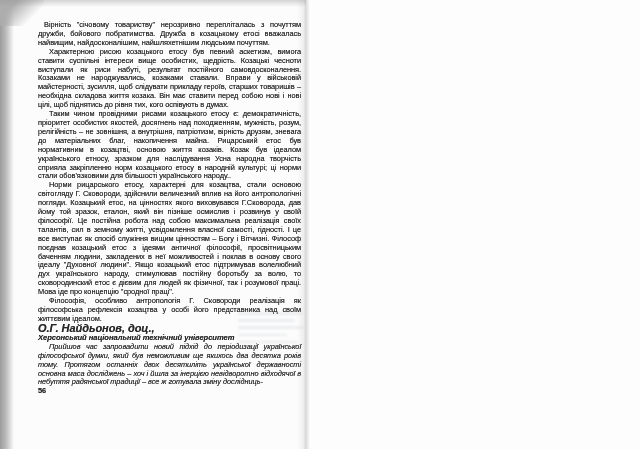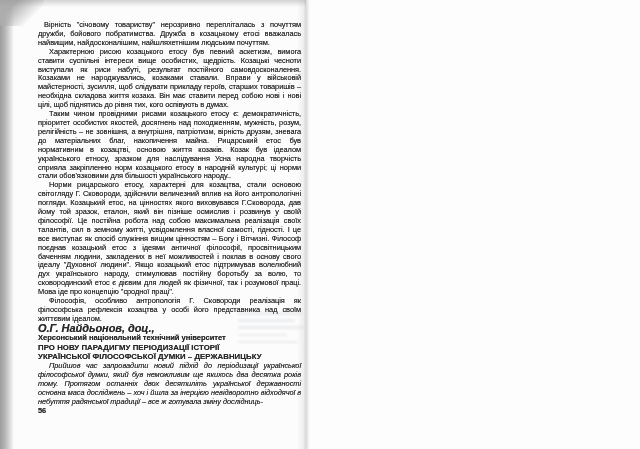--- a/index.html
+++ b/index.html
@@ -33,21 +33,21 @@
     text-shadow:0 0 0.5px rgba(60,60,60,0.75);
   }
   .text-block p{margin:0;text-align:justify;text-indent:11px;}
   .text-block p.first{text-indent:6px;}
   .byline{
     margin-top:12px;text-align:center;text-indent:0 !important;
     font-weight:bold;font-style:italic;font-size:11px;line-height:9.5px;
   }
   .affiliation{
     text-align:center;text-indent:0 !important;
-    font-weight:bold;font-size:7.6px;line-height:9.5px;
+    font-weight:bold;font-style:italic;font-size:7.6px;line-height:9.5px;
   }
   .article-title{
     margin-top:13px;text-align:center;text-indent:0 !important;
     font-weight:bold;font-size:7.8px;line-height:9.6px;letter-spacing:0.05px;
   }
   .intro{margin-top:15px;font-style:italic;}
   .page-number{
     margin-top:7px;text-align:center;text-indent:0 !important;
     font-weight:bold;font-size:7.4px;
   }
@@ -85,19 +85,18 @@
   <div class="text-block">
     <p class="first">Вірність "січовому товариству" нерозривно перепліталась з почуттям дружби, бойового побратимства. Дружба в козацькому етосі вважалась найвищим, найдосконалішим, найшляхетнішим людським почуттям.</p>
     <p>Характерною рисою козацького етосу був певний аскетизм, вимога ставити суспільні інтереси вище особистих, щедрість. Козацькі чесноти виступали як риси набуті, результат постійного самовдосконалення. Козаками не народжувались, козаками ставали. Вправи у військовій майстерності, зусилля, щоб слідувати прикладу героїв, старших товаришів – необхідна складова життя козака. Він має ставити перед собою нові і нові цілі, щоб піднятись до рівня тих, кого оспівують в думах.</p>
     <p>Таким чином провідними рисами козацького етосу є: демократичність, пріоритет особистих якостей, досягнень над походженням, мужність, розум, релігійність – не зовнішня, а внутрішня, патріотизм, вірність друзям, зневага до матеріальних благ, накопичення майна. Рицарський етос був нормативним в козацтві, основою життя козаків. Козак був ідеалом українського етносу, зразком для наслідування Усна народна творчість сприяла закріпленню норм козацького етосу в народній культурі; ці норми стали обов'язковими для більшості українського народу..</p>
     <p>Норми рицарського етосу, характерні для козацтва, стали основою світогляду Г. Сковороди, здійснили величезний вплив на його антропологічні погляди. Козацький етос, на цінностях якого виховувався Г.Сковорода, дав йому той зразок, еталон, який він пізніше осмислив і розвинув у своїй філософії. Це постійна робота над собою максимальна реалізація своїх талантів, сил в земному житті, усвідомлення власної самості, гідності. І це все виступає як спосіб служіння вищим цінностям – Богу і Вітчизні. Філософ поєднав козацький етос з ідеями античної філософії, просвітницьким баченням людини, закладених в неї можливостей і поклав в основу свого ідеалу "Духовної людини". Якщо козацький етос підтримував волелюбний дух українського народу, стимулював постійну боротьбу за волю, то сковородинский етос є дієвим для людей як фізичної, так і розумової праці. Мова іде про концепцію "сродної праці".</p>
     <p>Філософія, особливо антропологія Г. Сковороди реалізація як філософська рефлексія козацтва у особі його представника над своїм життєвим ідеалом.</p>
 
     <p class="byline">О.Г. Найдьонов, доц.,</p>
     <p class="affiliation">Херсонський національний технічний університет</p>
 
-    <p class="article-title"><span>ПРО НОВУ ПАРАДИГМУ ПЕРІОДИЗАЦІЇ ІСТОРІЇ</span><br><span>УКРАЇНСЬКОЇ ФІЛОСОФСЬКОЇ ДУМКИ – ДЕРЖАВНИЦЬКУ</span></p>
 
     <p class="intro">Прийшов час запровадити новий підхід до періодизації української філософської думки, який був неможливим ще якихось два десятка років тому. Протягом останніх двох десятиліть української державності основна маса досліджень – хоч і йшла за інерцією невідворотно відходячої в небуття радянської традиції – все ж готувала зміну дослідниць-</p>
 
     <p class="page-number">56</p>
   </div>
 </div>
 
 </body></html>

